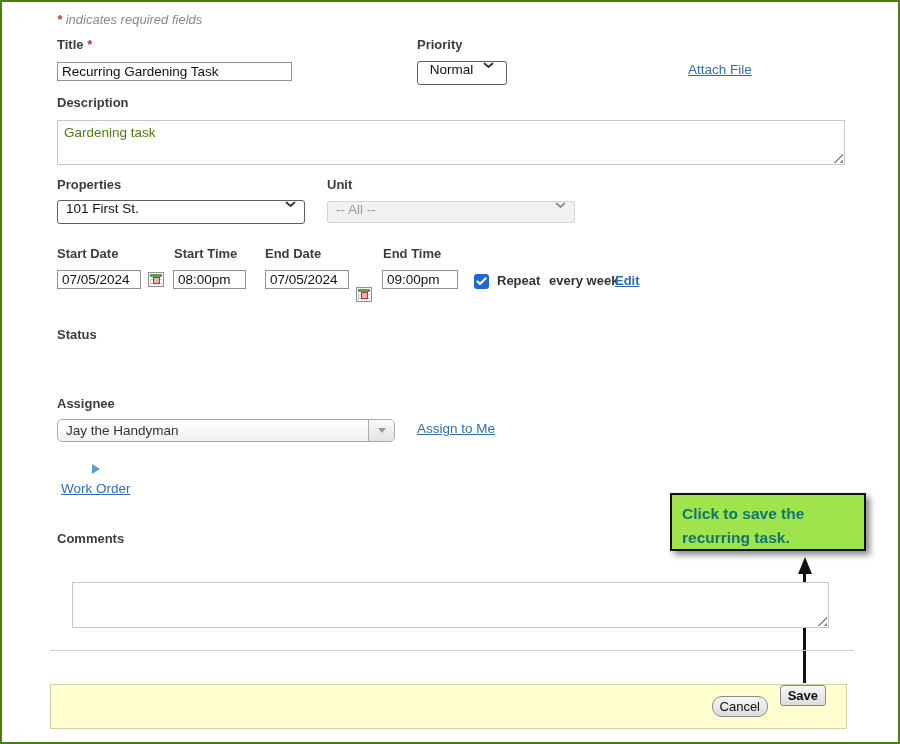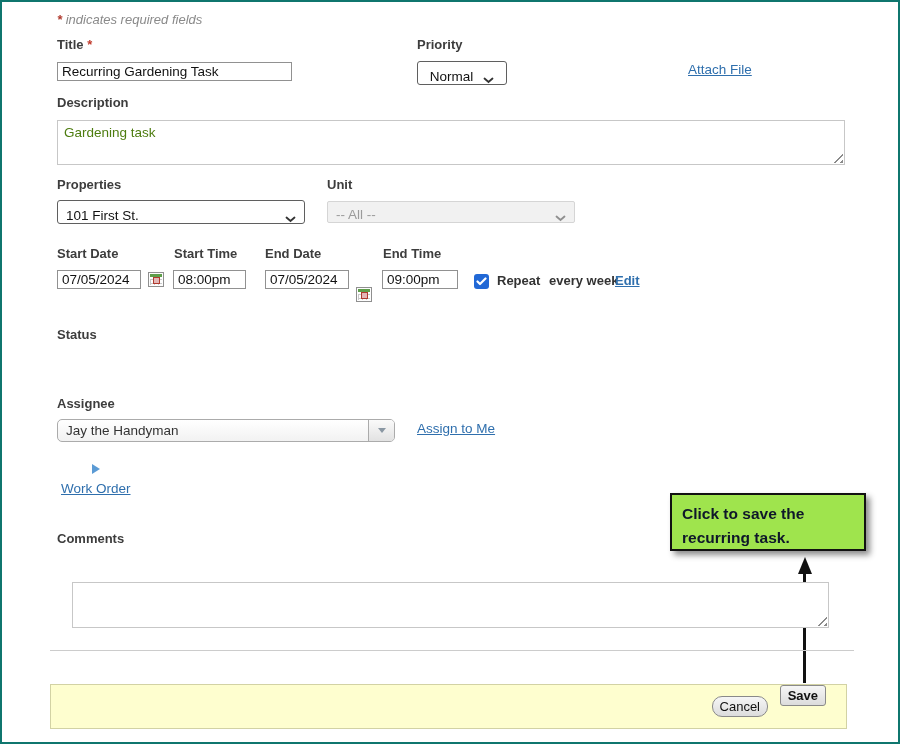--- a/index.html
+++ b/index.html
@@ -1,29 +1,29 @@
 <!DOCTYPE html>
 <html><head>
 <meta charset="utf-8">
 <style>
   html,body { margin:0; padding:0; background:#fff; }
   body { width:900px; height:744px; font-family:"Liberation Sans", sans-serif; position:relative; overflow:hidden; }
-  .frame { position:absolute; inset:0; border:2px solid #0f766e; background:#fff; }
+  .frame { position:absolute; inset:0; border:2px solid #4d7c0f; background:#fff; }
   .abs { position:absolute; box-sizing:border-box; }
 
   .note { font-style:italic; color:#8a8a8a; font-size:13px; }
   .note .star { color:#b03a2e; font-weight:bold; font-style:italic; }
 
   .lbl { font-size:13px; font-weight:bold; color:#3d3d3d; }
   .lbl .star { color:#c0392b; }
 
   .tinput { border:1px solid #919191; background:#fff; font-family:"Liberation Sans",sans-serif;
             font-size:13.5px; color:#111; padding:1px 4px; outline:none; }
 
-  .sel { border:1px solid #5f5f5f; border-radius:3px; background:#fff; display:flex; align-items:flex-end;
+  .sel { border:1px solid #5f5f5f; border-radius:3px; background:#fff; display:flex; align-items:flex-start;
          font-size:13.5px; color:#111; padding:0 8px; justify-content:space-between; cursor:default; }
   .sel .txt { white-space:nowrap; overflow:hidden; }
   .sel.disabled { background:#f1f1f1; border:1px solid #d5d5d5; color:#9b9b9b; border-radius:2px; }
   .sel.priority { justify-content:center; gap:10px; }
 
   .selectmenu { border:1px solid #ababab; border-radius:5px; background:linear-gradient(#ffffff,#f2f2f2);
                 display:flex; align-items:center; font-size:13.5px; color:#333; overflow:hidden; }
   .selectmenu .txt { flex:1; padding:0 8px; white-space:nowrap; }
   .selectmenu .btn { width:25px; align-self:stretch; border-left:1px solid #ababab;
                      background:linear-gradient(#fafafa,#e2e2e2); display:flex; align-items:center; justify-content:center; }
@@ -50,21 +50,21 @@
   .ta { border:1px solid #c7c7c7; background:#fff; font-family:"Liberation Sans",sans-serif;
         font-size:13.5px; color:#4d7c0f; padding:4px 6px; resize:none; outline:none; }
   .grip { position:absolute; right:2px; bottom:2px; width:10px; height:10px; pointer-events:none;
           background:repeating-linear-gradient(135deg, transparent 0 3px, #8a8a8a 3px 4.5px);
           clip-path:polygon(100% 0, 100% 100%, 0 100%); }
 
   .wo-tri { width:0; height:0; border-top:5px solid transparent; border-bottom:5px solid transparent;
             border-left:8px solid #5b9bd5; display:inline-block; }
 
   .callout { background:#9fe44d; border:2px solid #111; box-shadow:4px 4px 6px rgba(0,0,0,0.45);
-             font-size:15.5px; font-weight:bold; color:#0f172a; line-height:24px; padding:7px 10px; }
+             font-size:15.5px; font-weight:bold; color:#0f766e; line-height:24px; padding:7px 10px; }
 
   .arrow-head { width:0; height:0; border-left:7px solid transparent; border-right:7px solid transparent;
                 border-bottom:17px solid #111; }
   .arrow-line { width:3px; background:#111; }
 
   .divider { height:1px; background:#cccccc; }
 
   .footer { background:#fefecf; border:1px solid #d2d2a4; }
   .btn-std { font-family:"Liberation Sans",sans-serif; font-size:13px; color:#111;
              background:linear-gradient(#f6f6f6,#dcdcdc); border:1px solid #8a8a8a; border-radius:3px;

